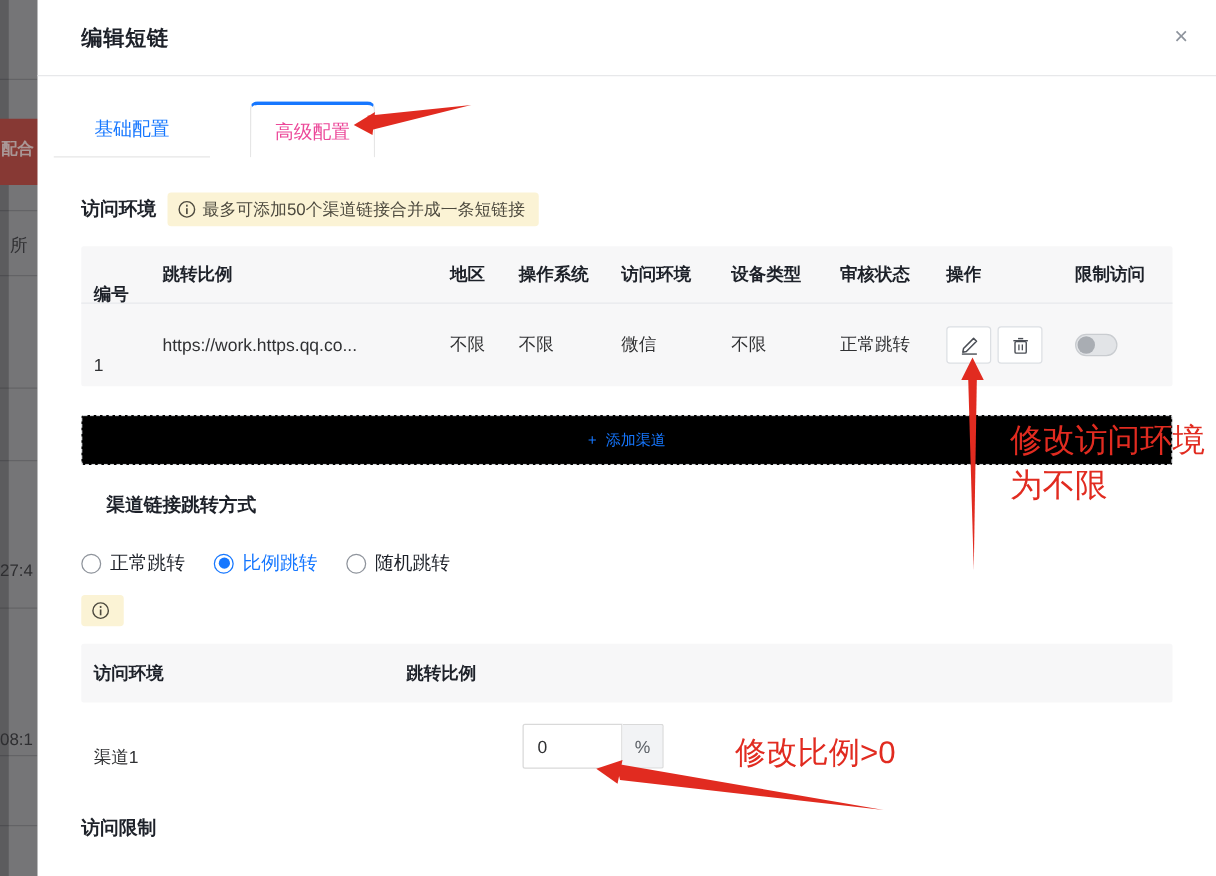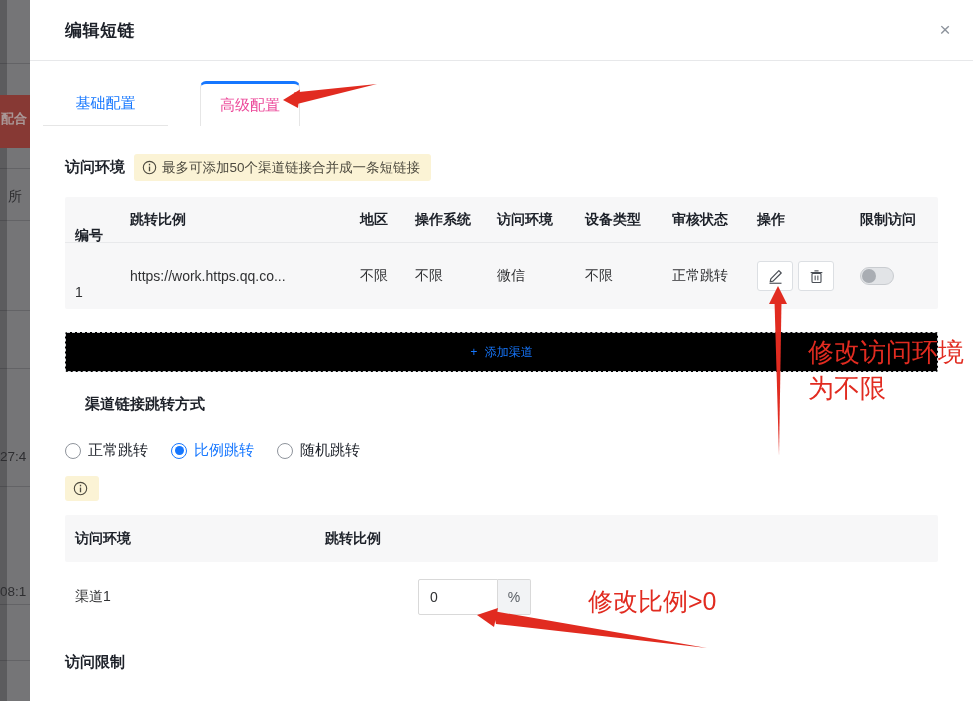--- a/index.html
+++ b/index.html
@@ -77,21 +77,21 @@
   .radio-opt.checked .radio-circle{border-color:var(--blue);}
   .radio-opt.checked .radio-circle::after{content:"";position:absolute;inset:2.5px;border-radius:50%;background:var(--blue);}
   .radio-opt.checked .radio-label{color:var(--blue);}
   .tip2{margin-top:16px;}
 
   
   .table2{margin-top:14px;}
   .t2-head{display:flex;align-items:center;height:47px;background:#f7f7f8;font-weight:700;font-size:14px;color:var(--ink);border-radius:2px;}
   .t2c1{width:250px;padding-left:10px;}
   .t2c2{flex:1;padding-left:10px;}
-  .t2-row{display:flex;align-items:center;padding-top:17px;font-size:14px;color:var(--text);}
+  .t2-row{display:flex;align-items:flex-end;padding-top:17px;font-size:14px;color:var(--text);}
   .input-group{display:inline-flex;margin-left:93px;}
   .ratio-input{width:80px;height:36px;border:1px solid #d9d9d9;border-radius:2px 0 0 2px;padding:0 0 0 11px;
     font-size:14px;color:var(--text);outline:none;background:#fff;font-family:inherit;}
   .addon{width:33px;height:36px;background:#f2f3f5;border:1px solid #d9d9d9;border-left:none;border-radius:0 2px 2px 0;
     display:flex;align-items:center;justify-content:center;font-size:14px;color:#5c6066;}
 
   .access-label{margin-top:38px;font-size:15px;font-weight:700;color:var(--ink);}
 
   
   .anno{position:absolute;inset:0;pointer-events:none;z-index:10;padding-left:24px;}

